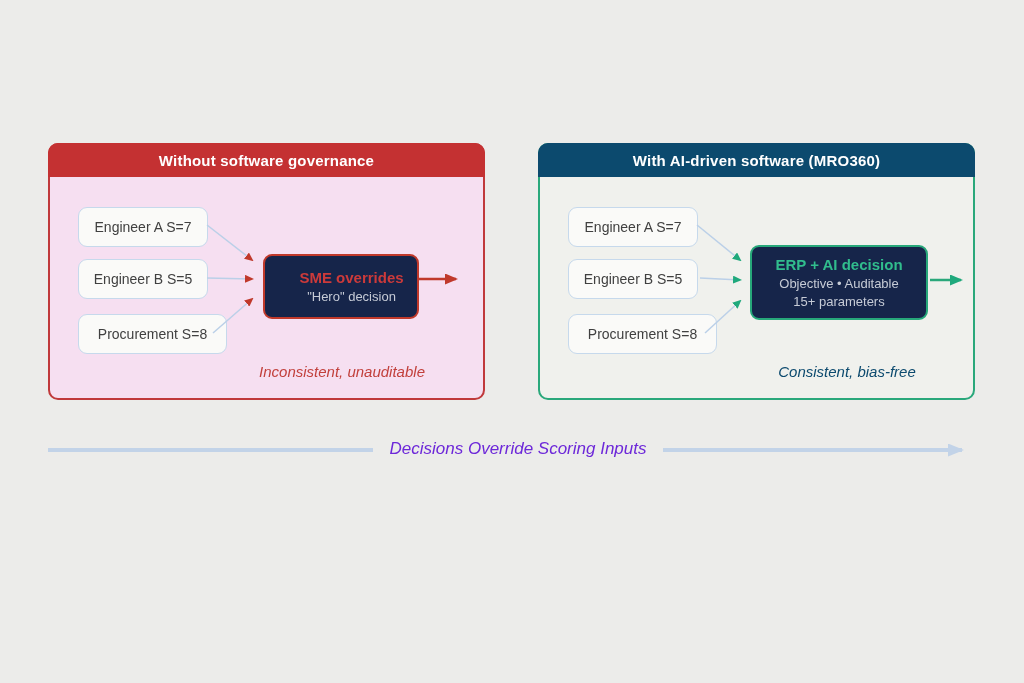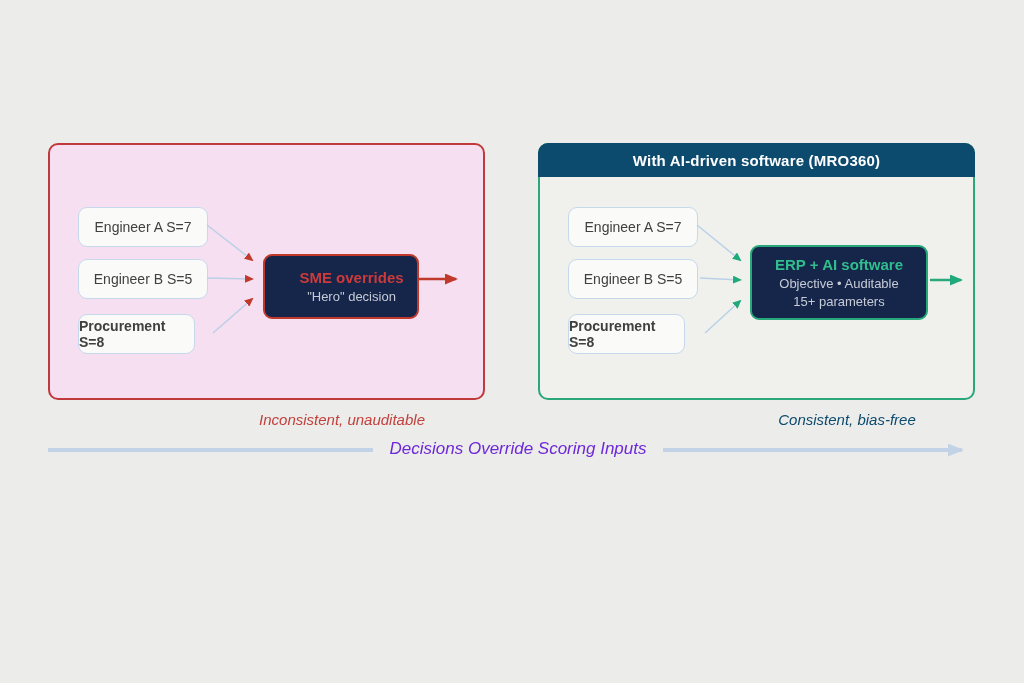--- a/index.html
+++ b/index.html
@@ -22,70 +22,71 @@
   }
   .panel-left  .panel-header { background:#C43132; }
   .panel-right .panel-header { background:#0c4a6e; }
   .input-box {
     position:absolute; left:28px; height:40px; box-sizing:border-box;
     background:#FAFAF8; border:1.5px solid #C6D9EC; border-radius:9px;
     display:flex; align-items:center; justify-content:center;
     font-size:14px; color:#404040;
   }
   .ib-w1 { width:130px; }
-  .ib-w2 { width:117px;font-weight:bold; }
+  .ib-w2 { width:149px; }
   .ib-r1 { top:62px; }
   .ib-r2 { top:114px; }
   .ib-r3 { top:169px; }
   .decision-box {
     position:absolute; box-sizing:border-box; border-radius:9px;
     background:#16254A;
     display:flex; flex-direction:column; align-items:center; justify-content:center;
     gap:3px;
   }
   .decision-sme { left:213px; top:109px; width:156px; height:65px; border:2.5px solid #C0392B;padding-left:21px; }
   .decision-erp { left:210px; top:100px; width:178px; height:75px; border:2.5px solid #27A87A; }
   .decision-title { font-weight:bold; font-size:15px; }
   .decision-sme .decision-title { color:#CC3A3A; }
   .decision-erp .decision-title { color:#31BD8D; }
   .decision-sub { font-size:13px; color:#C6CBD6; }
   .caption {
     position:absolute; top:218px; transform:translateX(-50%);
-    font-style:italic; font-size:15px; white-space:nowrap;margin-top:48px;
+    font-style:italic; font-size:15px; white-space:nowrap;
   }
   .caption-red   { left:292px; color:#C2403C; }
   .caption-green { left:307px; color:#0c4a6e; }
   #flow-svg { position:absolute; left:0; top:0; pointer-events:none; }
   .bottom-label {
     position:absolute; left:373px; top:439px; width:290px;
     text-align:center; font-style:italic; font-size:17px; color:#6d28d9;
     white-space:nowrap;
   }
 </style>
 </head>
 <body>
 
 <div class="panel panel-left">
+  <div class="panel-header">Without software governance</div>
   <div class="input-box ib-w1 ib-r1">Engineer A S=7</div>
   <div class="input-box ib-w1 ib-r2">Engineer B S=5</div>
   <div class="input-box ib-w2 ib-r3">Procurement S=8</div>
   <div class="decision-box decision-sme">
     <div class="decision-title">SME overrides</div>
     <div class="decision-sub">"Hero" decision</div>
   </div>
   <div class="caption caption-red">Inconsistent, unauditable</div>
 </div>
 
 <div class="panel panel-right">
   <div class="panel-header">With AI-driven software (MRO360)</div>
   <div class="input-box ib-w1 ib-r1">Engineer A S=7</div>
   <div class="input-box ib-w1 ib-r2">Engineer B S=5</div>
   <div class="input-box ib-w2 ib-r3">Procurement S=8</div>
   <div class="decision-box decision-erp">
-    <div class="decision-title">ERP + AI software</div>
+    <div class="decision-title">ERP + AI decision</div>
     <div class="decision-sub">Objective • Auditable</div>
     <div class="decision-sub">15+ parameters</div>
   </div>
   <div class="caption caption-green">Consistent, bias-free</div>
 </div>
 
 <svg id="flow-svg" width="1024" height="683" viewBox="0 0 1024 683">
   <defs>
     <marker id="arrow-red" markerWidth="9" markerHeight="8" refX="7" refY="4" orient="auto" markerUnits="userSpaceOnUse">
       <path d="M0,0 L9,4 L0,8 Z" fill="#C0392B"></path>

